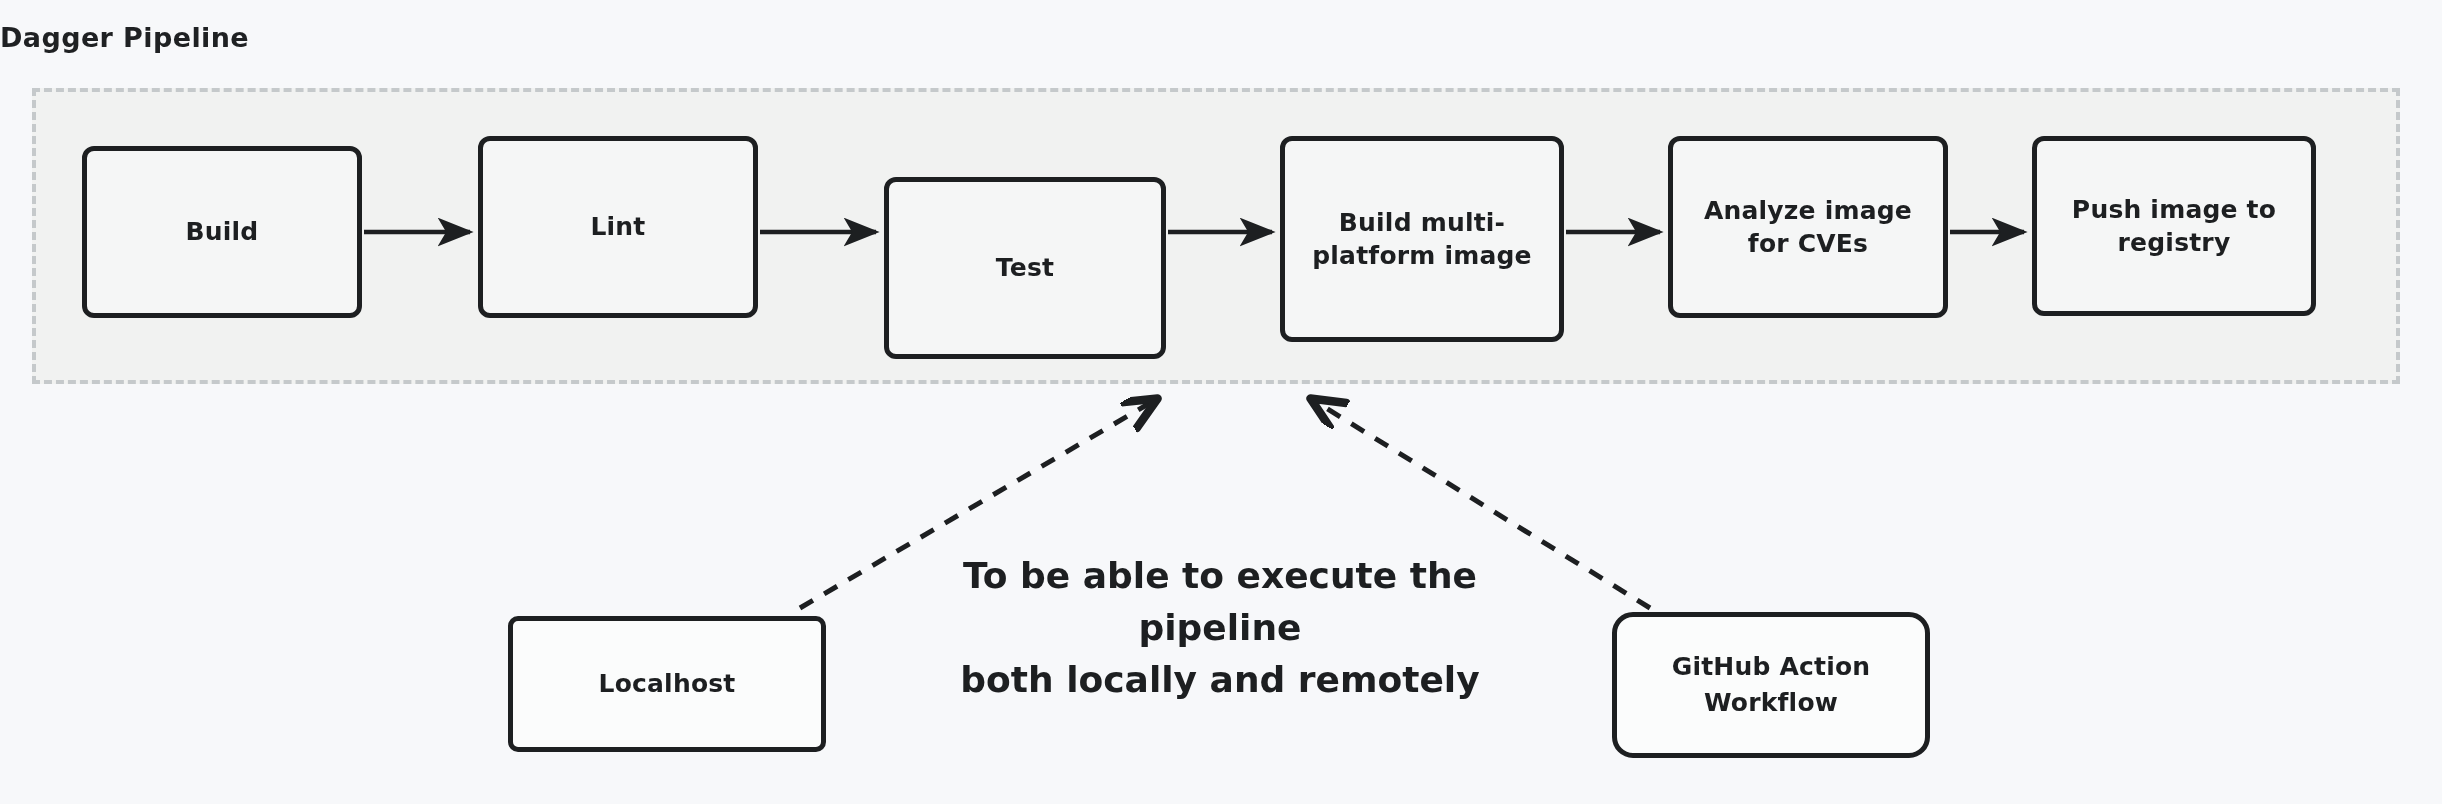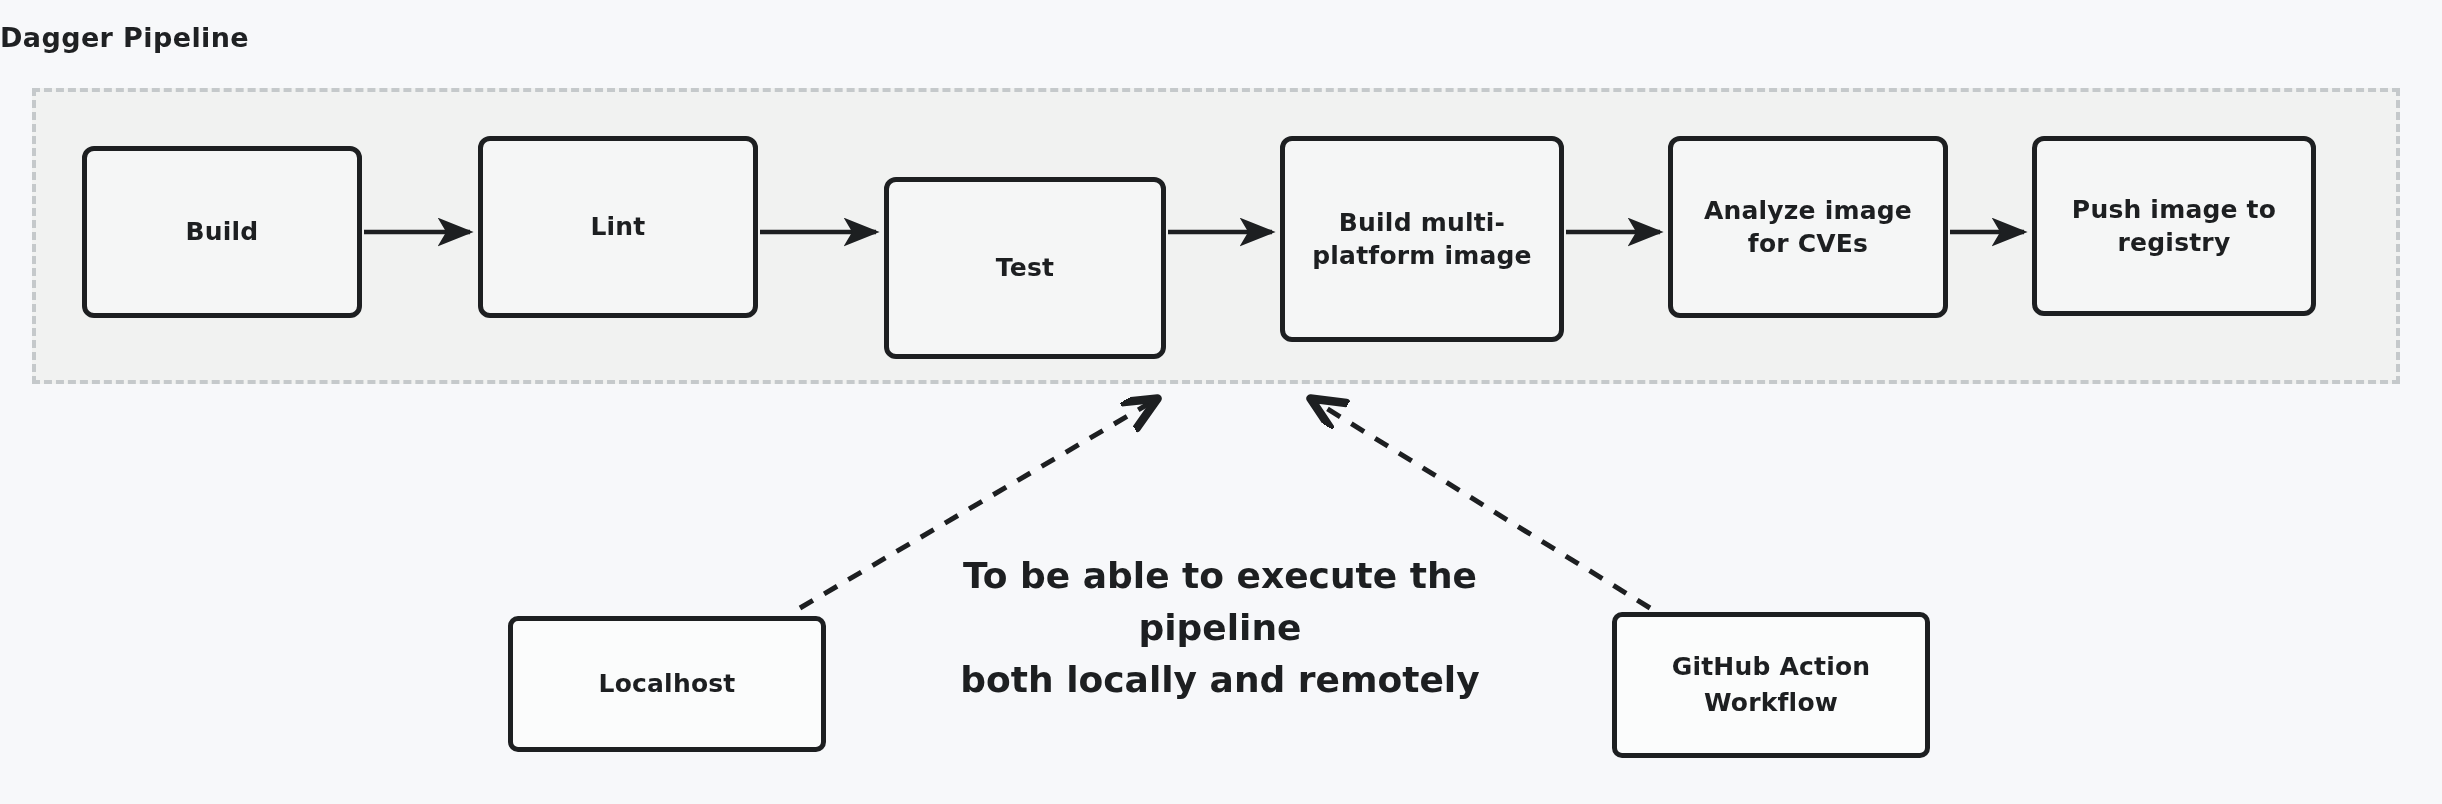--- a/index.html
+++ b/index.html
@@ -138,21 +138,21 @@
 
   <div class="stage-box" style="left:2032px; top:136px; width:284px; height:180px;">
     <span class="stage-label">Push image to
 registry</span>
   </div>
 
   <div class="node-box" style="left:508px; top:616px; width:318px; height:136px;">
     <span class="node-label">Localhost</span>
   </div>
 
-  <div class="node-box" style="left:1612px; top:612px; width:318px; height:146px;">
+  <div class="node-box" style="left:1612px; top:612px; width:318px; height:146px;border-radius:21px;">
     <span class="node-label">GitHub Action
 Workflow</span>
   </div>
 
   <div id="pipeline-caption">To be able to execute the pipeline
 both locally and remotely</div>
 
   <svg id="connectors" viewBox="0 0 2442 804" xmlns="http://www.w3.org/2000/svg">
     <defs>
       <marker id="arrowSolid" markerWidth="9" markerHeight="9" refX="7.2" refY="3.2" orient="auto" markerUnits="strokeWidth">

